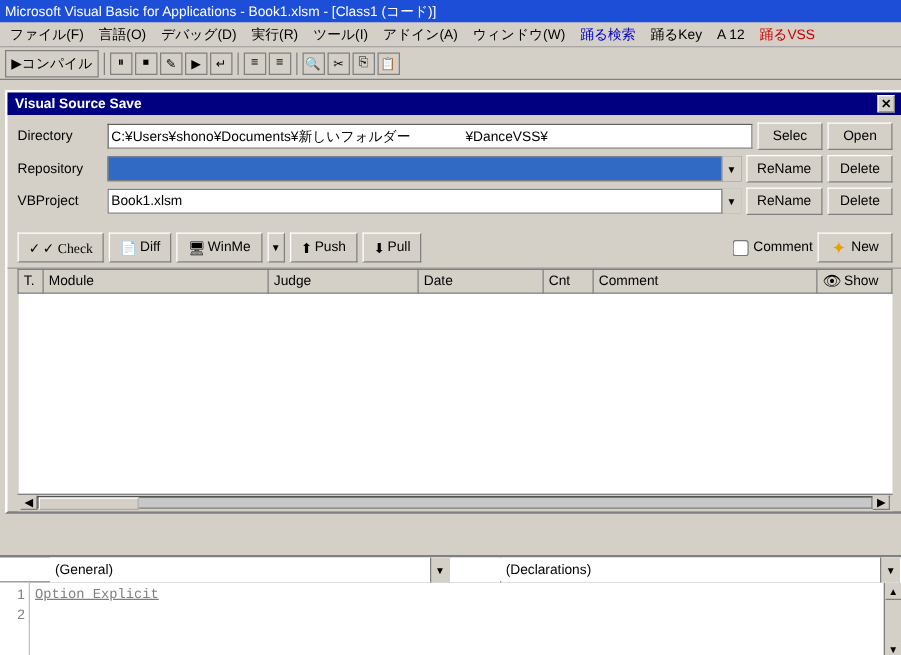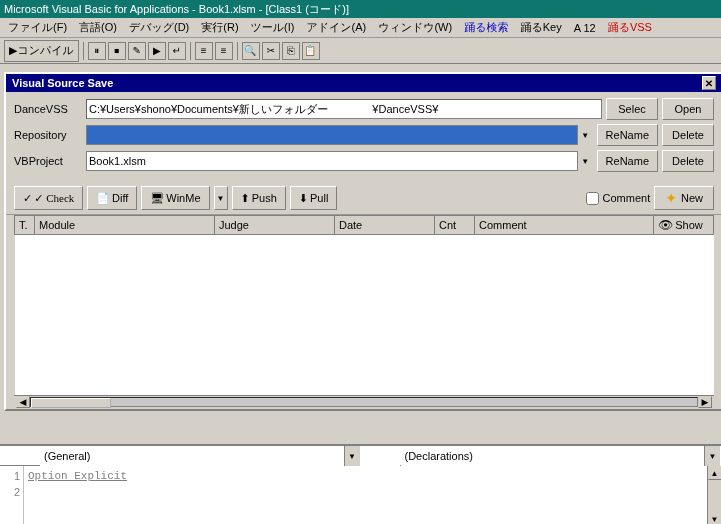--- a/index.html
+++ b/index.html
@@ -7,21 +7,21 @@
       font-family: 'MS UI Gothic', 'MS Gothic', Meiryo, sans-serif;
       font-size: 11px;
       background: #d4d0c8;
       width: 721px;
       height: 524px;
       overflow: hidden;
     }
 
     
     .title-bar {
-      background: #0f766e;
+      background: #1d4ed8;
       color: white;
       font-size: 11px;
       padding: 2px 4px;
       display: flex;
       align-items: center;
       justify-content: space-between;
       height: 18px;
     }
 
     
@@ -428,21 +428,21 @@
 
 <div class="vss-dialog">
 
   <div class="vss-title">
     <span>Visual Source Save</span>
     <button class="vss-close-btn">✕</button>
   </div>
 
   <div class="vss-body">
     <div class="vss-row">
-      <span class="vss-label">DanceVSS</span>
+      <span class="vss-label">Directory</span>
       <input class="vss-input" type="text" value="C:¥Users¥shono¥Documents¥新しいフォルダー　　　　¥DanceVSS¥" style="flex: 1 1 0%;" readonly="">
       <button class="vss-btn">Selec</button>
       <button class="vss-btn">Open</button>
     </div>
 
     <div class="vss-row">
       <span class="vss-label">Repository</span>
       <div class="vss-select-wrap" style="flex:1;">
         <select class="vss-select" style="background:#316ac5; color:white;">
           <option></option>

